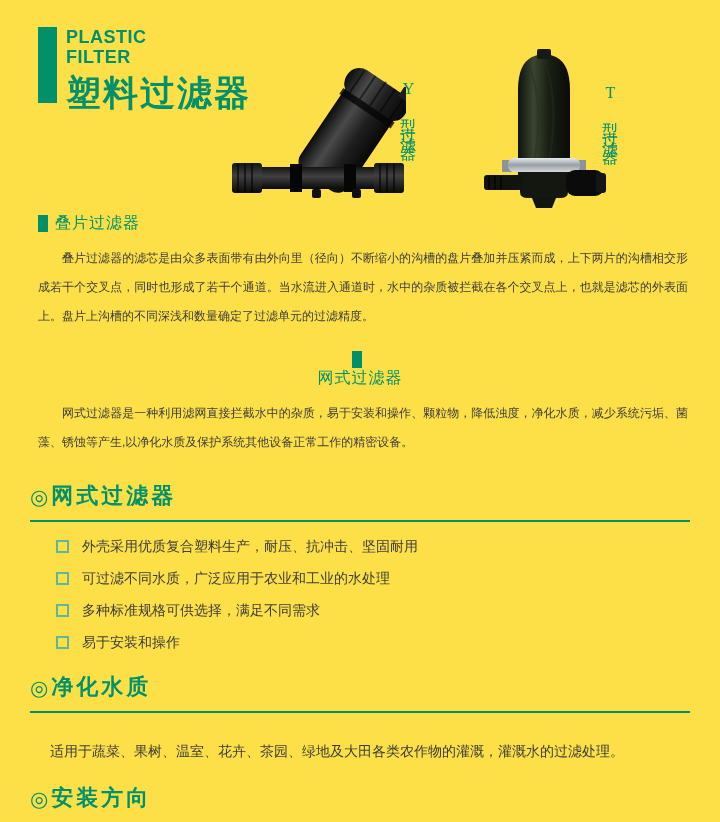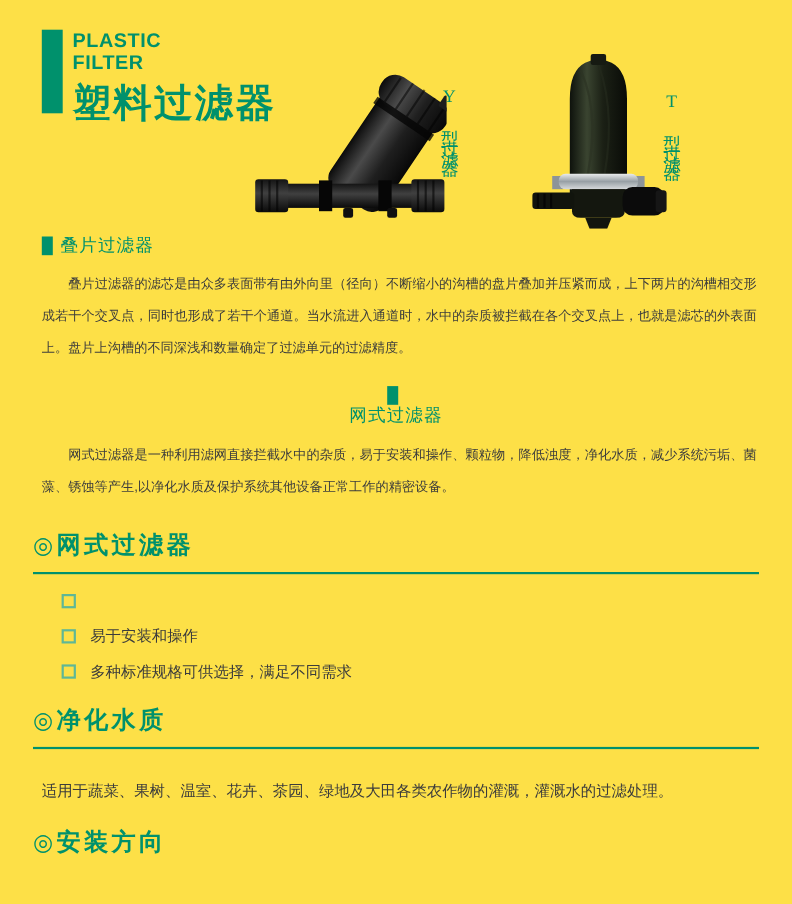--- a/index.html
+++ b/index.html
@@ -59,21 +59,21 @@
   .ring{font-size:21px;font-weight:normal;letter-spacing:0;margin-right:3px;line-height:1;}
   .rule{height:2px;background:var(--green);margin:9px 30px 0 30px;}
   .big-mt1{margin-top:24px;}
   .big-mt2{margin-top:22px;}
   .big-mt3{margin-top:20px;}
   
   .adv{list-style:none;margin:17px 30px 0 56px;}
   .adv li{display:flex;align-items:center;font-size:14px;color:var(--text);height:15px;margin-bottom:17px;}
   .checkbox{width:13px;height:13px;border:2px solid var(--green-light);margin-right:13px;flex:none;}
   
-  .app-text{margin:26px 32px 0 38px;font-size:14px;line-height:24px;color:var(--text);}
+  .app-text{margin:26px 32px 0 50px;font-size:14px;line-height:24px;color:var(--text);}
 </style>
 </head>
 <body>
 
 <div class="page">
 
   <div class="header">
     <div class="brand">
       <div class="brand-bar"></div>
       <div>
@@ -190,28 +190,33 @@
   <p class="para">网式过滤器是一种利用滤网直接拦截水中的杂质，易于安装和操作、颗粒物，降低浊度，净化水质，减少系统污垢、菌藻、锈蚀等产生,以净化水质及保护系统其他设备正常工作的精密设备。</p>
 
   <div class="big-head big-mt1">
     <span class="ring">◎</span>
     <span>网式过滤器</span>
   </div>
   <div class="rule"></div>
   <ul class="adv">
     <li>
       <span class="checkbox"></span>
+      <span>外壳采用优质复合塑料生产，耐压、抗冲击、坚固耐用</span>
+    </li>
+    <li>
+      <span class="checkbox"></span>
+      <span>可过滤不同水质，广泛应用于农业和工业的水处理</span>
+    </li>
+    <li>
+      <span class="checkbox"></span>
+      <span>多种标准规格可供选择，满足不同需求</span>
     </li>
     <li>
       <span class="checkbox"></span>
       <span>易于安装和操作</span>
-    </li>
-    <li>
-      <span class="checkbox"></span>
-      <span>多种标准规格可供选择，满足不同需求</span>
     </li>
   </ul>
 
   <div class="big-head big-mt2">
     <span class="ring">◎</span>
     <span>净化水质</span>
   </div>
   <div class="rule"></div>
   <p class="app-text">适用于蔬菜、果树、温室、花卉、茶园、绿地及大田各类农作物的灌溉，灌溉水的过滤处理。</p>
 

